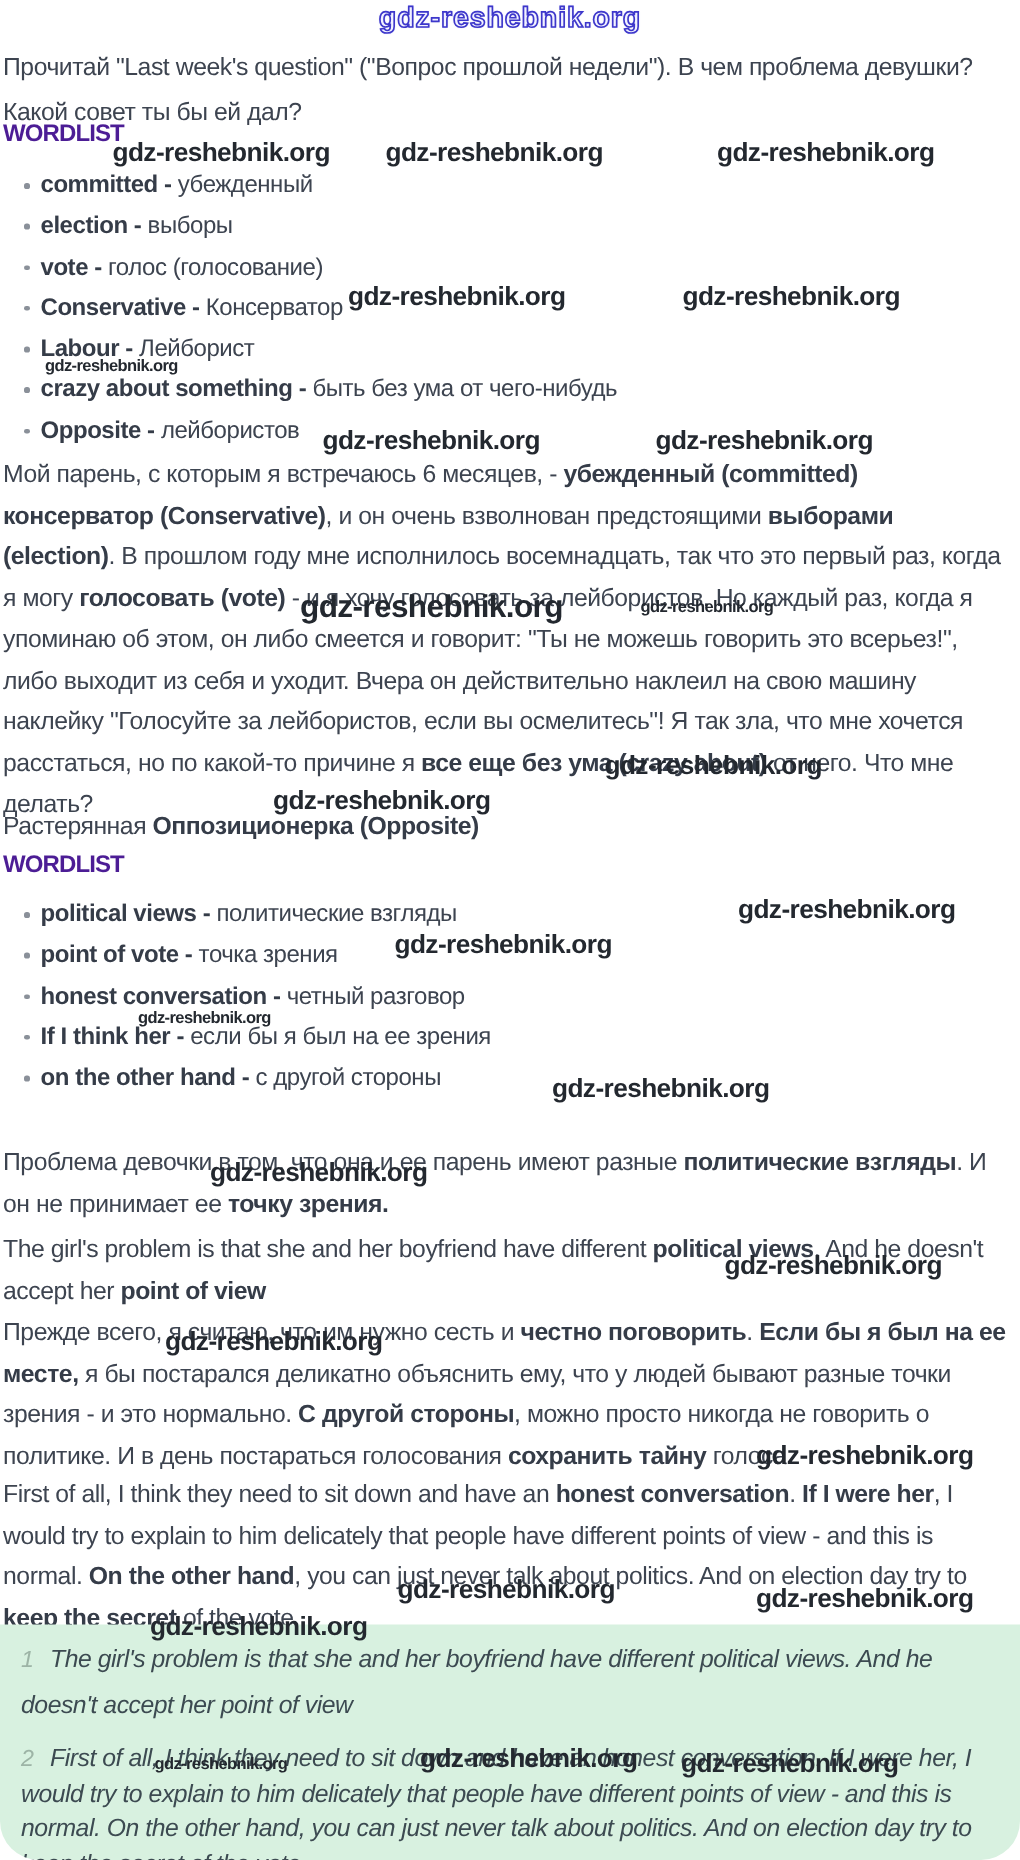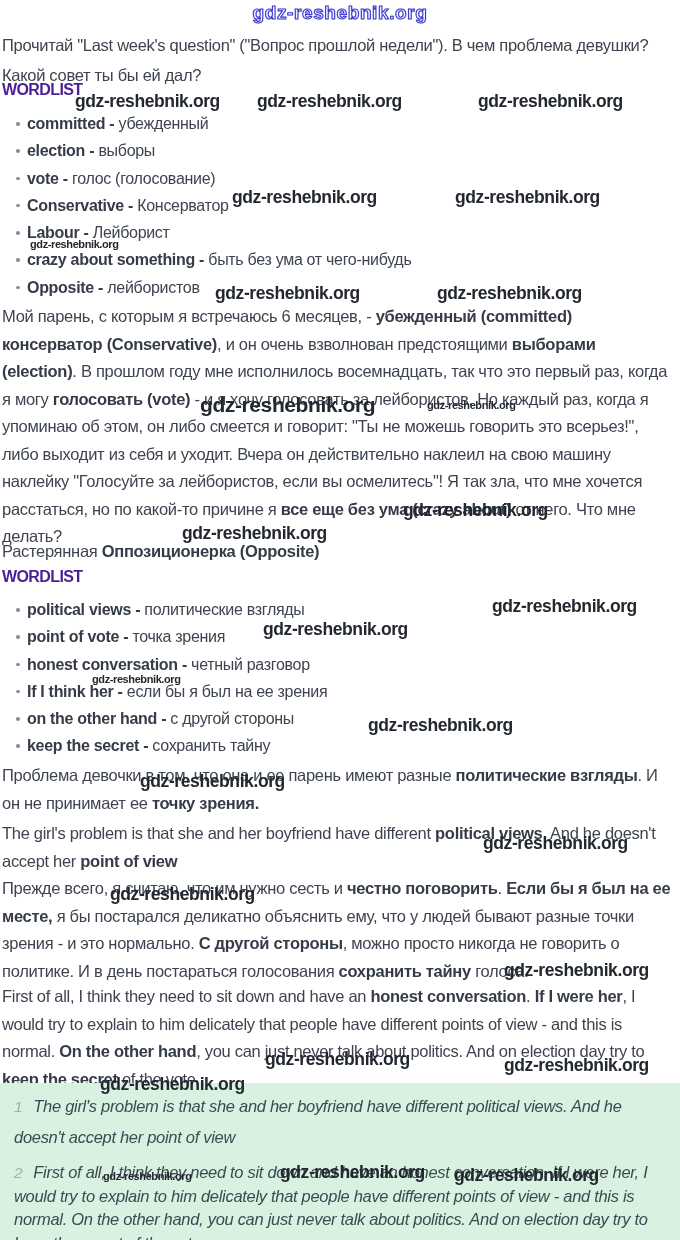--- a/index.html
+++ b/index.html
@@ -1,20 +1,21 @@
 <!DOCTYPE html>
 <html><head>
 <meta charset="utf-8">
 <style>
   html,body { margin:0; padding:0; background:#ffffff; }
   .page {
     position:relative; width:680px; height:1240px; overflow:hidden;
     background:#ffffff;
     font-family:"Liberation Sans","DejaVu Sans",sans-serif;
     color:#3d4450;
+    border-radius:26px;
   }
   .abs { position:absolute; left:2px; right:6px; }
   .para { font-size:16.5px; line-height:27.5px; letter-spacing:-0.3px; margin:0; }
   .intro { line-height:30px; }
   .b { font-weight:700; color:#353c48; }
   .wl-head { font-size:16px; font-weight:700; letter-spacing:-0.6px; color:#4c1d95; margin:0; line-height:17px; }
   ul.wordlist { margin:0; padding:0 0 0 25px; list-style:none; font-size:16px; letter-spacing:-0.3px; }
   ul.wordlist li { position:relative; line-height:27.3px; }
   ul.wordlist li::before {
     content:""; position:absolute; left:-11px; top:12px;
@@ -73,21 +74,20 @@
     <p class="abs para" style="top:538px"><span>Растерянная </span><span class="b">Оппозиционерка (Opposite)</span></p>
 
     <h3 class="abs wl-head" style="top:568px">WORDLIST</h3>
 
     <ul class="abs wordlist" style="top:596px">
         <li><span class="b">political views -</span><span> политические взгляды</span></li>
         <li><span class="b">point of vote -</span><span> точка зрения</span></li>
         <li><span class="b">honest conversation -</span><span> четный разговор</span></li>
         <li><span class="b">If I think her -</span><span> если бы я был на ее зрения</span></li>
         <li><span class="b">on the other hand -</span><span> с другой стороны</span></li>
-        <li><span class="b">keep the secret -</span><span> сохранить тайну</span></li>
       </ul>
 
     <p class="abs para" style="top:762px"><span>Проблема девочки в том, что она и ее парень имеют разные </span><span class="b">политические взгляды</span><span>. И он не принимает ее </span><span class="b">точку зрения.</span></p>
 
     <p class="abs para" style="top:820px"><span>The girl's problem is that she and her boyfriend have different </span><span class="b">political views</span><span>. And he doesn't accept her </span><span class="b">point of view</span></p>
 
     <p class="abs para" style="top:875px"><span>Прежде всего, я считаю, что им нужно сесть и </span><span class="b">честно поговорить</span><span>. </span><span class="b">Если бы я был на ее месте,</span><span> я бы постарался деликатно объяснить ему, что у людей бывают разные точки зрения - и это нормально. </span><span class="b">С другой стороны</span><span>, можно просто никогда не говорить о политике. И в день постараться голосования </span><span class="b">сохранить тайну</span><span> голоса.</span></p>
 
     <p class="abs para" style="top:983px"><span>First of all, I think they need to sit down and have an </span><span class="b">honest conversation</span><span>. </span><span class="b">If I were her</span><span>, I would try to explain to him delicately that people have different points of view - and this is normal. </span><span class="b">On the other hand</span><span>, you can just never talk about politics. And on election day try to </span><span class="b">keep the secret</span><span> of the vote.</span></p>
   </div>

